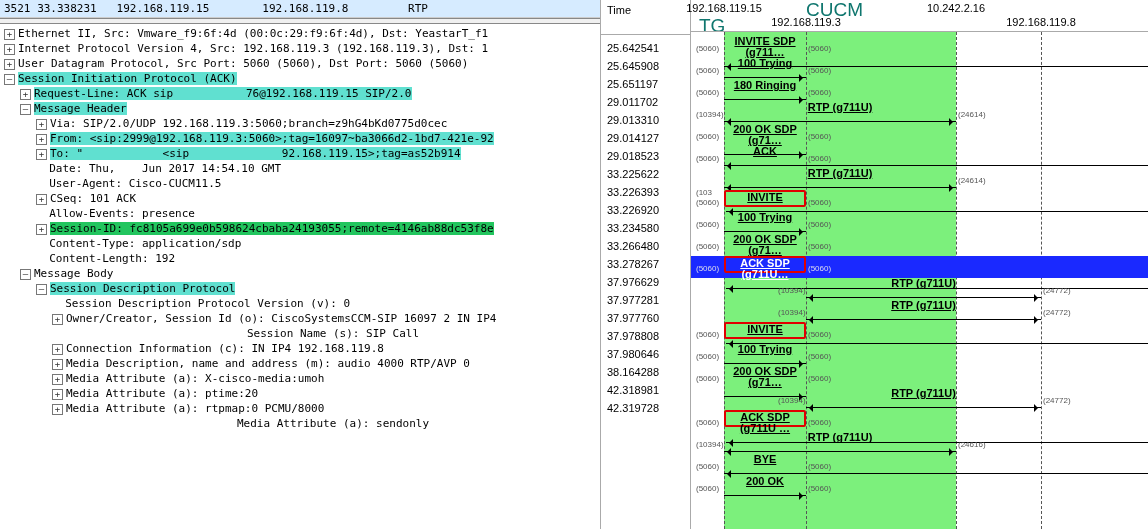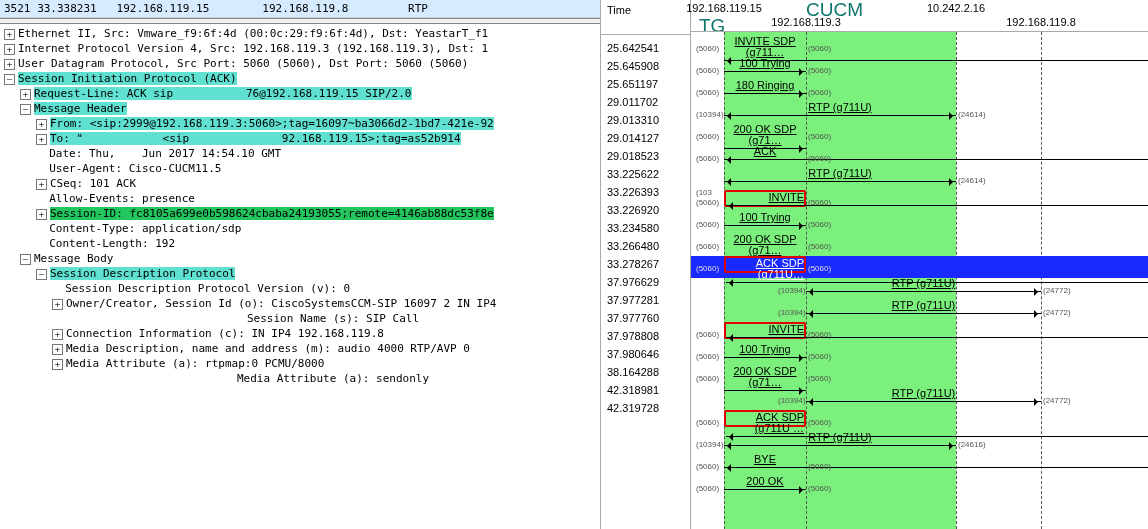--- a/index.html
+++ b/index.html
@@ -33,64 +33,67 @@
   .ladder-body { position:absolute; left:0; right:0; top:32px; bottom:0; }
   .greenzone { position:absolute; top:0; bottom:0; background:#7cf07c; }
   
   .c1 { left:33px; }
   .c2 { left:115px; }
   .c3 { left:265px; }
   .c4 { left:350px; }
   .vline { position:absolute; top:0; bottom:0; width:0; border-left:1px dashed #555; }
   .row { position:absolute; left:0; right:0; height:22px; }
   .msg { position:absolute; height:17px; font-family:Arial,sans-serif; font-size:11px; text-align:center; }
-  .msg .txt { display:block; line-height:11px; padding-bottom:1px; text-decoration:underline; }
+  .msg .txt { display:block; line-height:11px; padding-bottom:7px; text-decoration:underline;font-weight:bold; }
   .arr { height:1px; background:#000; position:relative; margin-top:1px; }
   .arr::before, .arr::after { content:""; position:absolute; top:-3px; border:4px solid transparent; }
   .arr.left::before  { left:-1px;  border-right-color:#000; }
   .arr.right::after  { right:-1px; border-left-color:#000; }
   .arr.both::before  { left:-1px;  border-right-color:#000; }
   .arr.both::after   { right:-1px; border-left-color:#000; }
   .port { position:absolute; font-size:8px; color:#555; font-family:Arial,sans-serif; }
   .sel { background:#1a29ff; color:#fff; }
   .sel .txt { color:#fff; }
   .sel .port { color:#dde; }
-  .redbox { border:2px solid #e00000; border-radius:2px;text-align:right; }
+  .redbox { border:2px solid #e00000; border-radius:2px; }
 </style>
 </head>
 <body>
 
 <div class="app">
 
   <div class="left">
     <div class="pkt-row"><span>3521</span> <span>33.338231</span>   <span>192.168.119.15</span>        <span>192.168.119.8</span>         <span>RTP</span></div>
     <div class="divider"></div>
     <div class="tree">
       <div class="ln ind0"><span class="exp">+</span><span>Ethernet II, Src: Vmware_f9:6f:4d (00:0c:29:f9:6f:4d), Dst: YeastarT_f1</span></div>
       <div class="ln ind0"><span class="exp">+</span><span>Internet Protocol Version 4, Src: 192.168.119.3 (192.168.119.3), Dst: 1</span></div>
       <div class="ln ind0"><span class="exp">+</span><span>User Datagram Protocol, Src Port: 5060 (5060), Dst Port: 5060 (5060)</span></div>
       <div class="ln ind0"><span class="exp">–</span><span class="hl-teal">Session Initiation Protocol (ACK)</span></div>
       <div class="ln ind1"><span class="exp">+</span><span class="hl-teal">Request-Line: ACK sip           76@192.168.119.15 SIP/2.0</span></div>
       <div class="ln ind1"><span class="exp">–</span><span class="hl-teal">Message Header</span></div>
+      <div class="ln ind2"><span class="exp">+</span><span>Via: SIP/2.0/UDP 192.168.119.3:5060;branch=z9hG4bKd0775d0cec</span></div>
       <div class="ln ind2"><span class="exp">+</span><span class="hl-teal">From: &lt;sip:2999@192.168.119.3:5060&gt;;tag=16097~ba3066d2-1bd7-421e-92</span></div>
       <div class="ln ind2"><span class="exp">+</span><span class="hl-teal">To: "            &lt;sip              92.168.119.15&gt;;tag=as52b914</span></div>
       <div class="ln ind2">  <span>Date: Thu,    Jun 2017 14:54.10 GMT</span></div>
       <div class="ln ind2">  <span>User-Agent: Cisco-CUCM11.5</span></div>
       <div class="ln ind2"><span class="exp">+</span><span>CSeq: 101 ACK</span></div>
       <div class="ln ind2">  <span>Allow-Events: presence</span></div>
       <div class="ln ind2"><span class="exp">+</span><span class="hl-yellow">Session-ID: fc8105a699e0b598624cbaba24193055;remote=4146ab88dc53f8e</span></div>
       <div class="ln ind2">  <span>Content-Type: application/sdp</span></div>
       <div class="ln ind2">  <span>Content-Length: 192</span></div>
       <div class="ln ind1"><span class="exp">–</span><span>Message Body</span></div>
       <div class="ln ind2"><span class="exp">–</span><span class="hl-teal">Session Description Protocol</span></div>
       <div class="ln ind3">  <span>Session Description Protocol Version (v): 0</span></div>
       <div class="ln ind3"><span class="exp">+</span><span>Owner/Creator, Session Id (o): CiscoSystemsCCM-SIP 16097 2 IN IP4</span></div>
       <div class="ln ind4"><span>Session Name (s): SIP Call</span></div>
       <div class="ln ind3"><span class="exp">+</span><span>Connection Information (c): IN IP4 192.168.119.8</span></div>
       <div class="ln ind3"><span class="exp">+</span><span>Media Description, name and address (m): audio 4000 RTP/AVP 0</span></div>
+      <div class="ln ind3"><span class="exp">+</span><span>Media Attribute (a): X-cisco-media:umoh</span></div>
+      <div class="ln ind3"><span class="exp">+</span><span>Media Attribute (a): ptime:20</span></div>
       <div class="ln ind3"><span class="exp">+</span><span>Media Attribute (a): rtpmap:0 PCMU/8000</span></div>
       <div class="ln ind4"><span>Media Attribute (a): sendonly</span></div>
     </div>
   </div>
 
   <div class="mid">
     <div class="mid-h">Time</div>
     <div class="mid-rows" id="time-rows">
         <div class="mid-row">25.642541</div>
         <div class="mid-row">25.645908</div>

